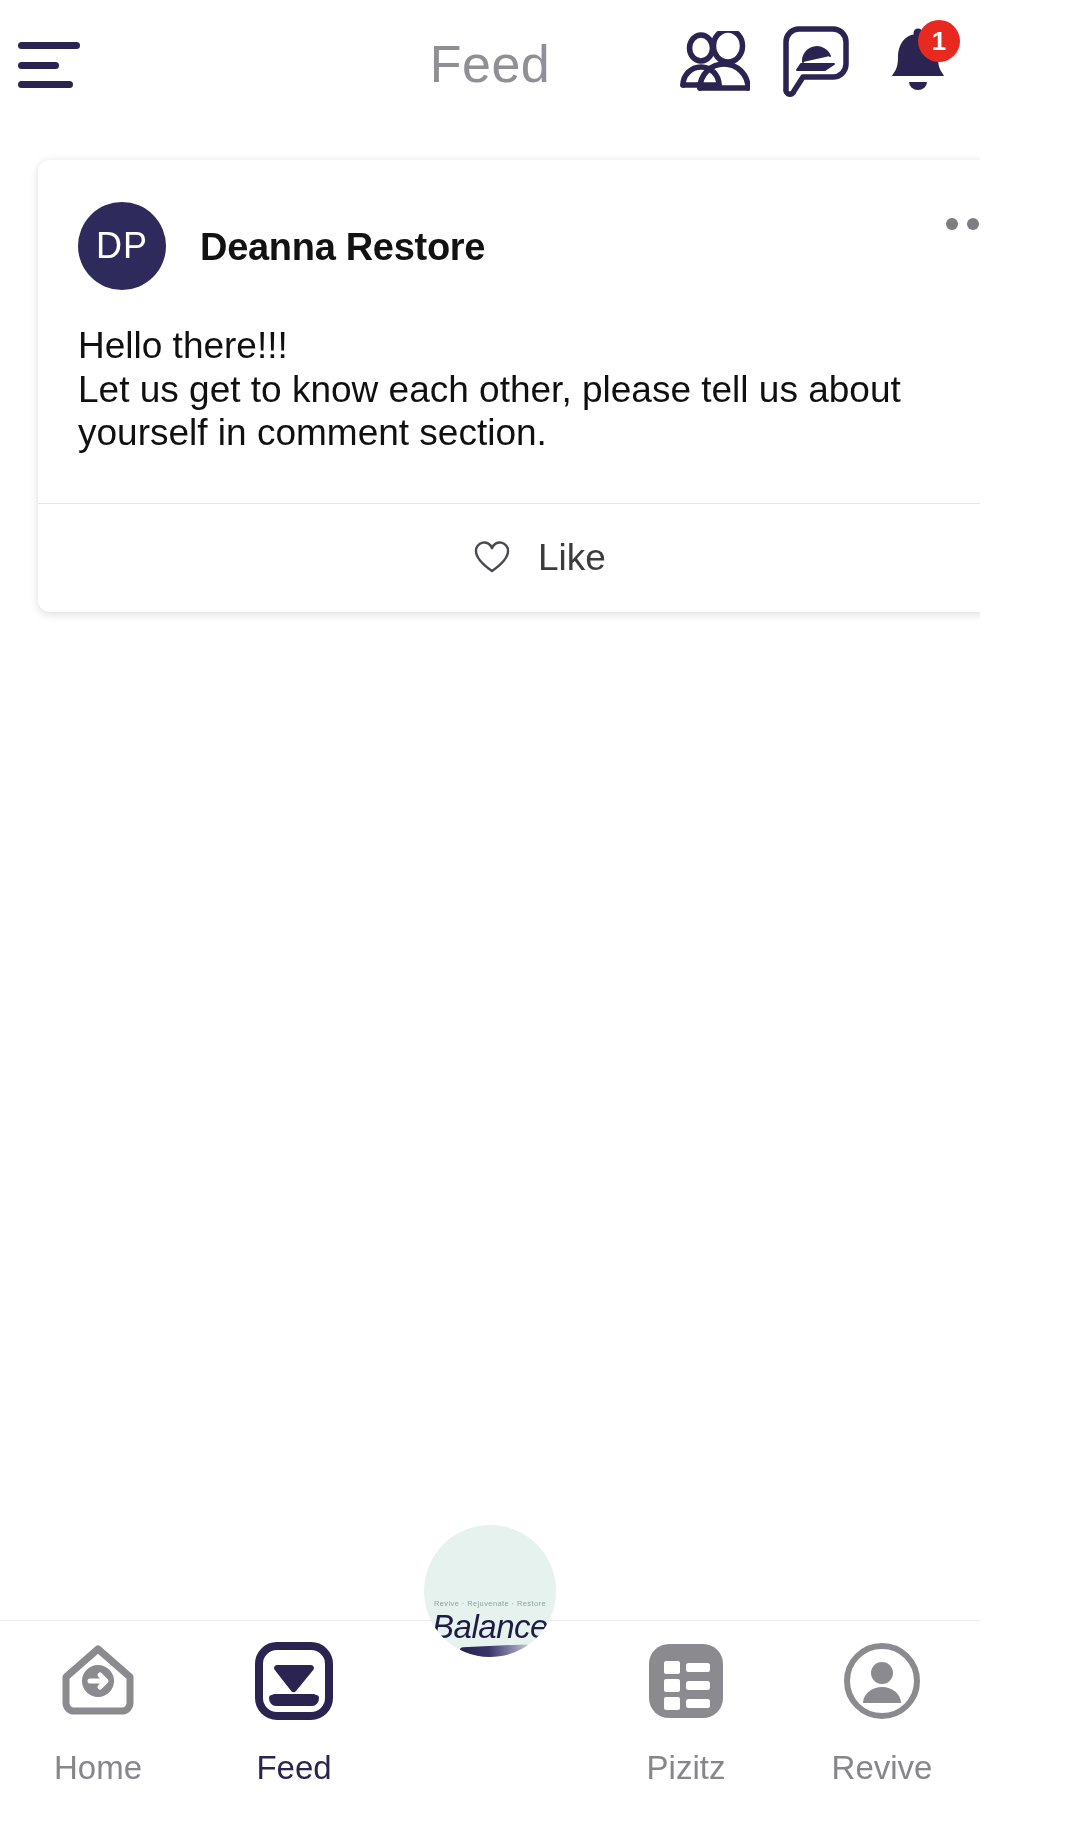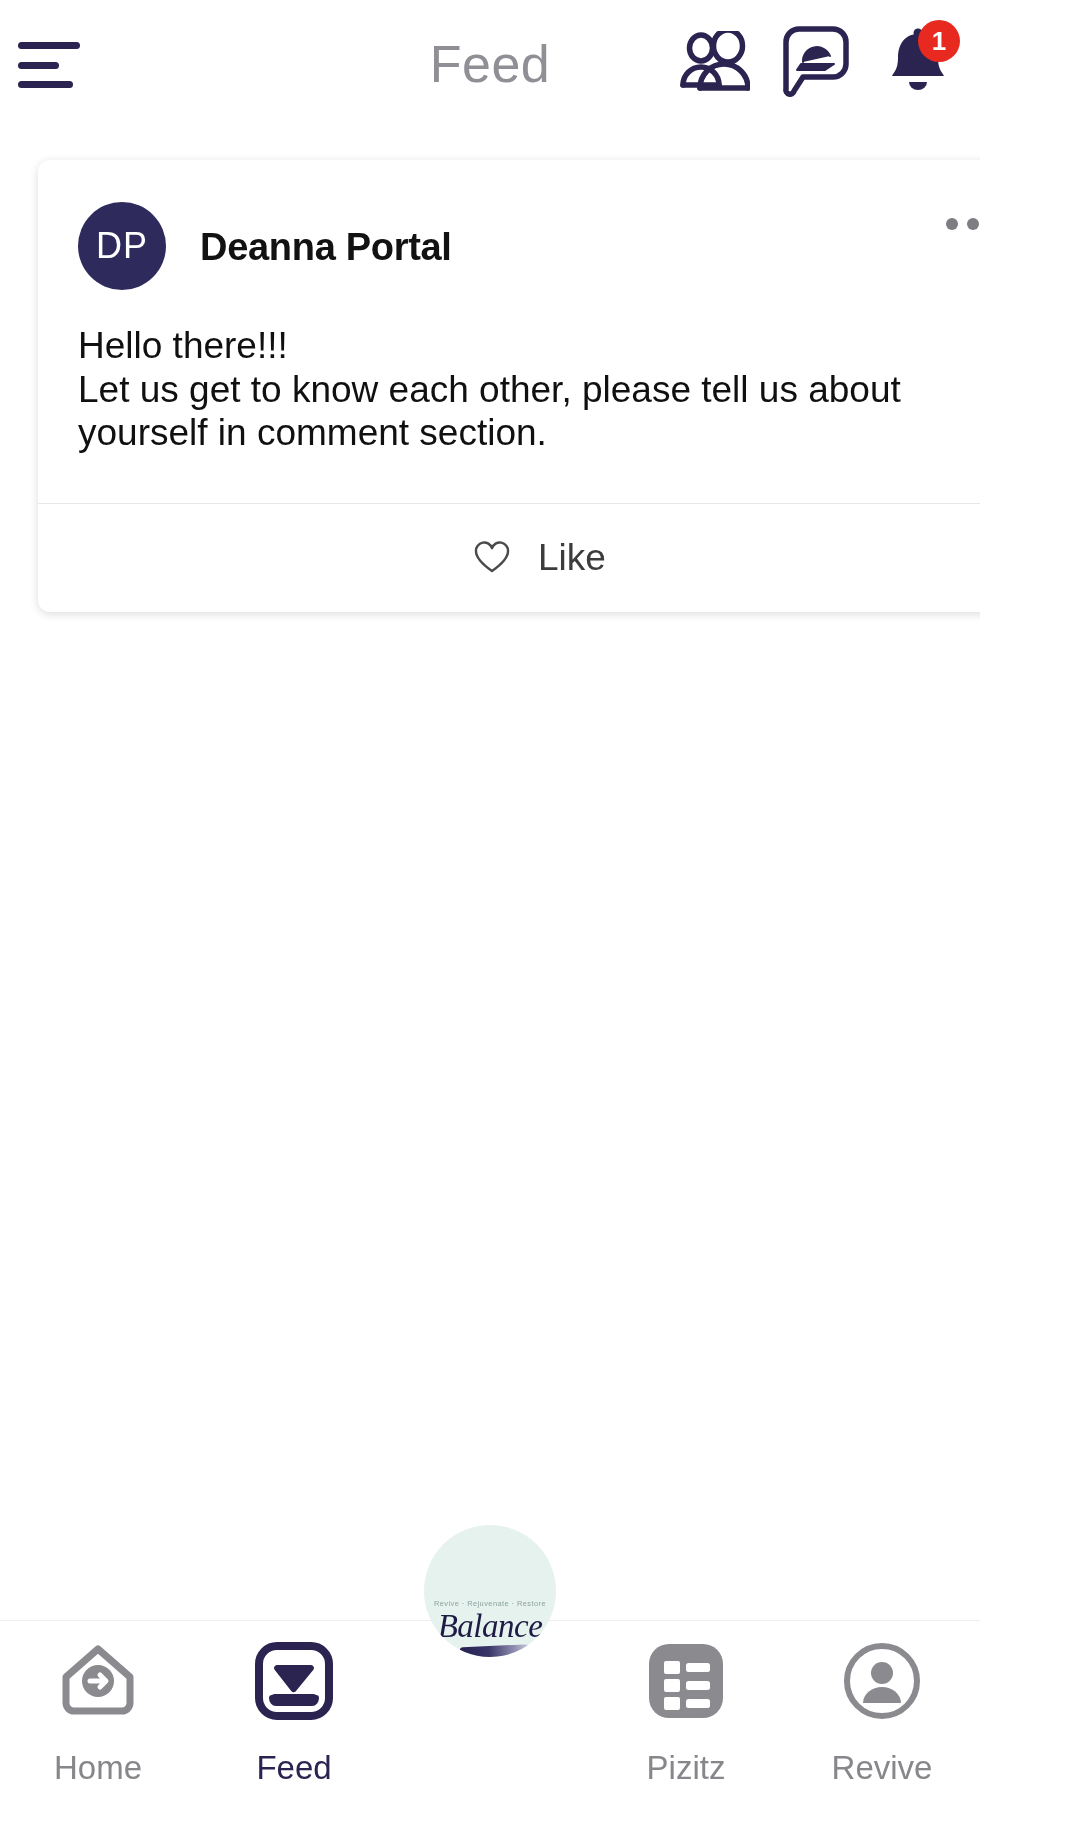--- a/index.html
+++ b/index.html
@@ -267,21 +267,21 @@
     cursor: pointer;
   }
   .logo-tagline {
     font-size: 7.5px;
     color: #8fa3a0;
     letter-spacing: 0.4px;
     margin-bottom: 2px;
     white-space: nowrap;
   }
   .logo-word {
-    font-family: Liberation Serif, serif;
+    font-family: Liberation Sans, sans-serif;
     font-style: italic;
     font-size: 33px;
     color: #1e1b44;
     line-height: 1;
     letter-spacing: -0.5px;
   }
   .logo-stroke {
     width: 72px;
     height: 11px;
     margin-top: 3px;
@@ -338,21 +338,21 @@
     </div>
   </div>
 
   <div class="feed-area">
 
     <div class="post-card">
 
       <div class="post-head">
         <div class="avatar">DP</div>
         <div class="post-meta">
-          <div class="post-author">Deanna Portal</div>
+          <div class="post-author">Deanna Restore</div>
         </div>
         <div class="post-menu">
           <i></i>
           <i></i>
           <i></i>
         </div>
       </div>
 
       <div class="post-body">Hello there!!!
 Let us get to know each other, please tell us about yourself in comment section.</div>

